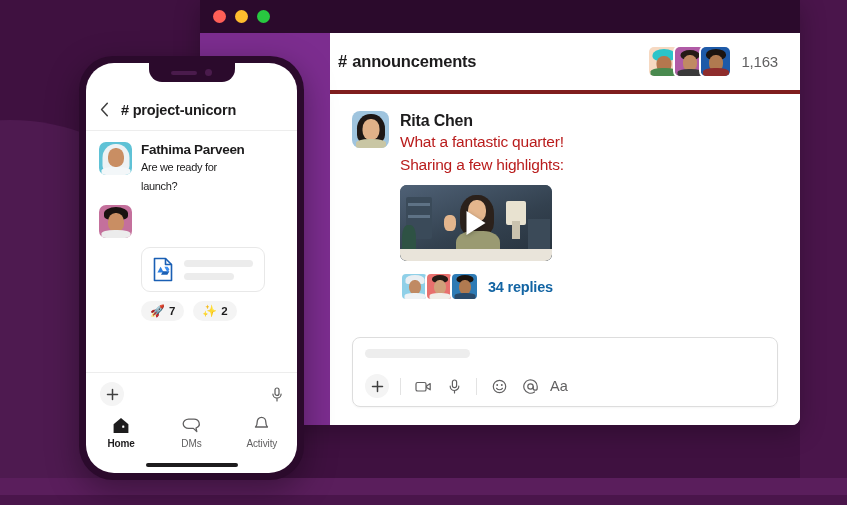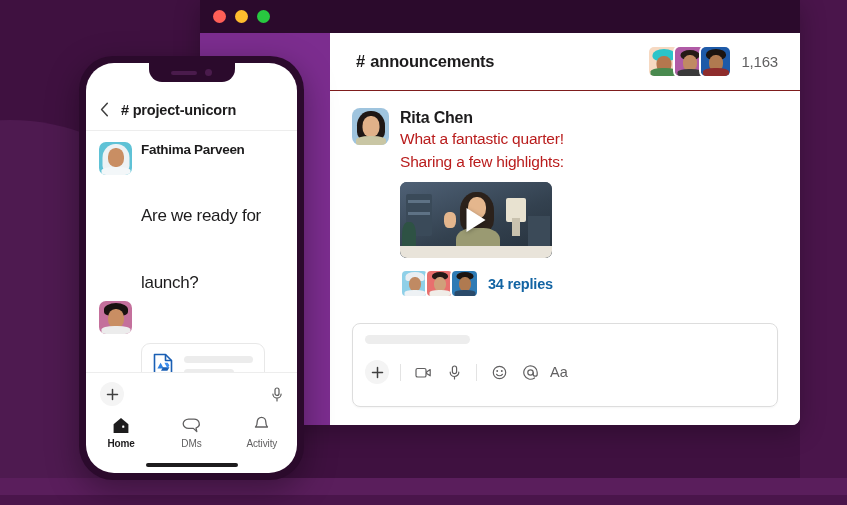--- a/index.html
+++ b/index.html
@@ -37,22 +37,22 @@
   }
   .tl{width:13px;height:13px;border-radius:50%;}
   .tl.red{background:#FF5F57;} .tl.yellow{background:#FEBC2E;} .tl.green{background:#28C840;}
 
   .win-body{display:flex;height:392px;}
   .win-sidebar{width:130px;background:#7C2D8F;flex:0 0 130px;}
   .win-main{flex:1;background:#fff;display:flex;flex-direction:column;min-width:0;}
 
   
   .ch-header{
-    height:57px;flex:0 0 57px;border-bottom:1px solid #7f1d1d;
-    display:flex;align-items:center;padding:0 22px 0 26px;
+    height:57px;flex:0 0 57px;border-bottom:4px solid #7f1d1d;
+    display:flex;align-items:center;padding:0 22px 0 8px;
   }
   .ch-title{font-size:16.5px;font-weight:bold;color:#1D1C1D;letter-spacing:-.2px;}
   .ch-title .hash{font-weight:bold;margin-right:1px;}
   .ch-right{margin-left:auto;display:flex;align-items:center;gap:9px;}
   .member-stack{display:flex;}
   .member-stack .av{
     width:29px;height:29px;border-radius:7px;margin-left:-7px;
     border:2px solid #fff;overflow:hidden;position:relative;
   }
   .member-stack .av:first-child{margin-left:0;}
@@ -79,21 +79,21 @@
   .replies-av .av{
     width:25px;height:25px;border-radius:6px;margin-left:-4px;border:2px solid #fff;
     overflow:hidden;position:relative;
   }
   .replies-av .av:first-child{margin-left:0;}
   .replies-link{font-size:14.5px;color:#1264A3;font-weight:bold;letter-spacing:-.2px;}
 
   
   .composer-wrap{padding:0 22px 18px 22px;}
   .composer{
-    border:1px solid #DDDDDD;border-radius:8px;padding:11px 12px 22px 12px;
+    border:1px solid #DDDDDD;border-radius:8px;padding:11px 12px 8px 12px;
     box-shadow:0 1px 2px rgba(0,0,0,.04);
   }
   .composer-skeleton{width:105px;height:9px;border-radius:5px;background:#EDEDED;margin-bottom:16px;}
   .composer-tools{display:flex;align-items:center;gap:9px;}
   .tool{width:22px;height:22px;display:flex;align-items:center;justify-content:center;color:#616061;}
   .tool svg{display:block;}
   .tool.plus{
     width:24px;height:24px;border-radius:50%;background:#F4F4F4;color:#3F3F3F;
   }
   .tool-div{width:1px;height:17px;background:#E3E3E3;margin:0 2px;}
@@ -122,21 +122,21 @@
     padding:0 14px;border-bottom:1px solid #EDEDED;gap:12px;
   }
   .ph-back{color:#3F3F3F;display:flex;align-items:center;}
   .ph-title{font-size:14.5px;font-weight:bold;color:#1D1C1D;letter-spacing:-.2px;}
 
   .ph-messages{flex:1;padding:11px 13px 0 13px;overflow:hidden;}
   .ph-msg{display:flex;gap:9px;margin-bottom:9px;}
   .ph-avatar{width:33px;height:33px;border-radius:7px;flex:0 0 33px;overflow:hidden;position:relative;}
   .ph-body{flex:1;min-width:0;}
   .ph-author{font-size:13.5px;font-weight:bold;color:#1D1C1D;line-height:16px;letter-spacing:-.3px;}
-  .ph-text{font-size:17px;color:#1D1C1D;line-height:19px;letter-spacing:-.3px;margin-top:48px;}
+  .ph-text{font-size:11px;color:#1D1C1D;line-height:19px;letter-spacing:-.3px;}
 
   .file-card{
     margin-left:42px;margin-top:2px;border:1px solid #E8E8E8;border-radius:9px;
     padding:9px 11px;display:flex;align-items:center;gap:11px;width:100px;
   }
   .gdrive{width:20px;height:25px;position:relative;flex:0 0 20px;}
   .file-lines{flex:1;display:flex;flex-direction:column;gap:6px;}
   .file-lines .l1{height:7px;border-radius:4px;background:#ECECEC;width:100%;}
   .file-lines .l2{height:7px;border-radius:4px;background:#ECECEC;width:72%;}
 

